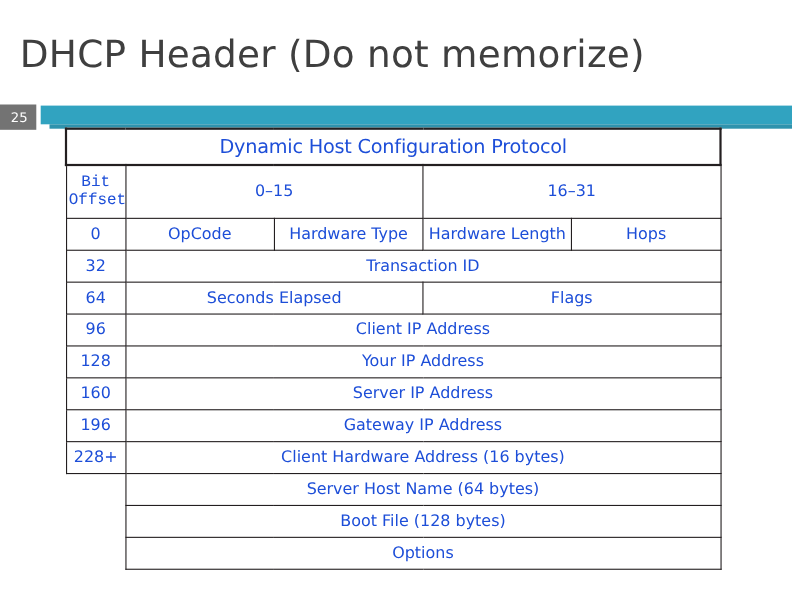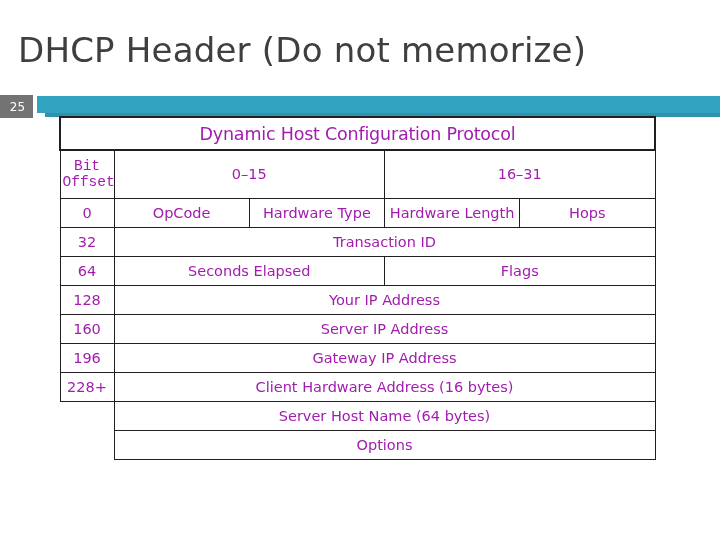--- a/index.html
+++ b/index.html
@@ -76,21 +76,21 @@
     position: absolute;
     left: 59px;
     top: 116px;
     width: 597px;
     border-collapse: collapse;
     table-layout: fixed;
     background: #ffffff;
   }
   .packet-table td {
     border: 1.5px solid #231f20;
-    color: #a21caf;
+    color: #1d4ed8;
     font-family: "DejaVu Sans", sans-serif;
     font-size: 14.5px;
     font-weight: 400;
     text-align: center;
     vertical-align: middle;
     height: 29px;
     padding: 0 2px;
     box-sizing: border-box;
     white-space: nowrap;
   }
@@ -170,20 +170,24 @@
       <td>32</td>
       <td colspan="4">Transaction ID</td>
     </tr>
 
     <tr>
       <td>64</td>
       <td colspan="2">Seconds Elapsed</td>
       <td colspan="2">Flags</td>
     </tr>
 
+    <tr>
+      <td>96</td>
+      <td colspan="4">Client IP Address</td>
+    </tr>
 
     <tr>
       <td>128</td>
       <td colspan="4">Your IP Address</td>
     </tr>
 
     <tr>
       <td>160</td>
       <td colspan="4">Server IP Address</td>
     </tr>
@@ -197,16 +201,20 @@
       <td>228+</td>
       <td colspan="4">Client Hardware Address (16 bytes)</td>
     </tr>
 
     <tr>
       <td class="no-border"></td>
       <td colspan="4">Server Host Name (64 bytes)</td>
     </tr>
     <tr>
       <td class="no-border"></td>
+      <td colspan="4">Boot File (128 bytes)</td>
+    </tr>
+    <tr>
+      <td class="no-border"></td>
       <td colspan="4">Options</td>
     </tr>
   </tbody>
 </table>
 
 </body></html>

